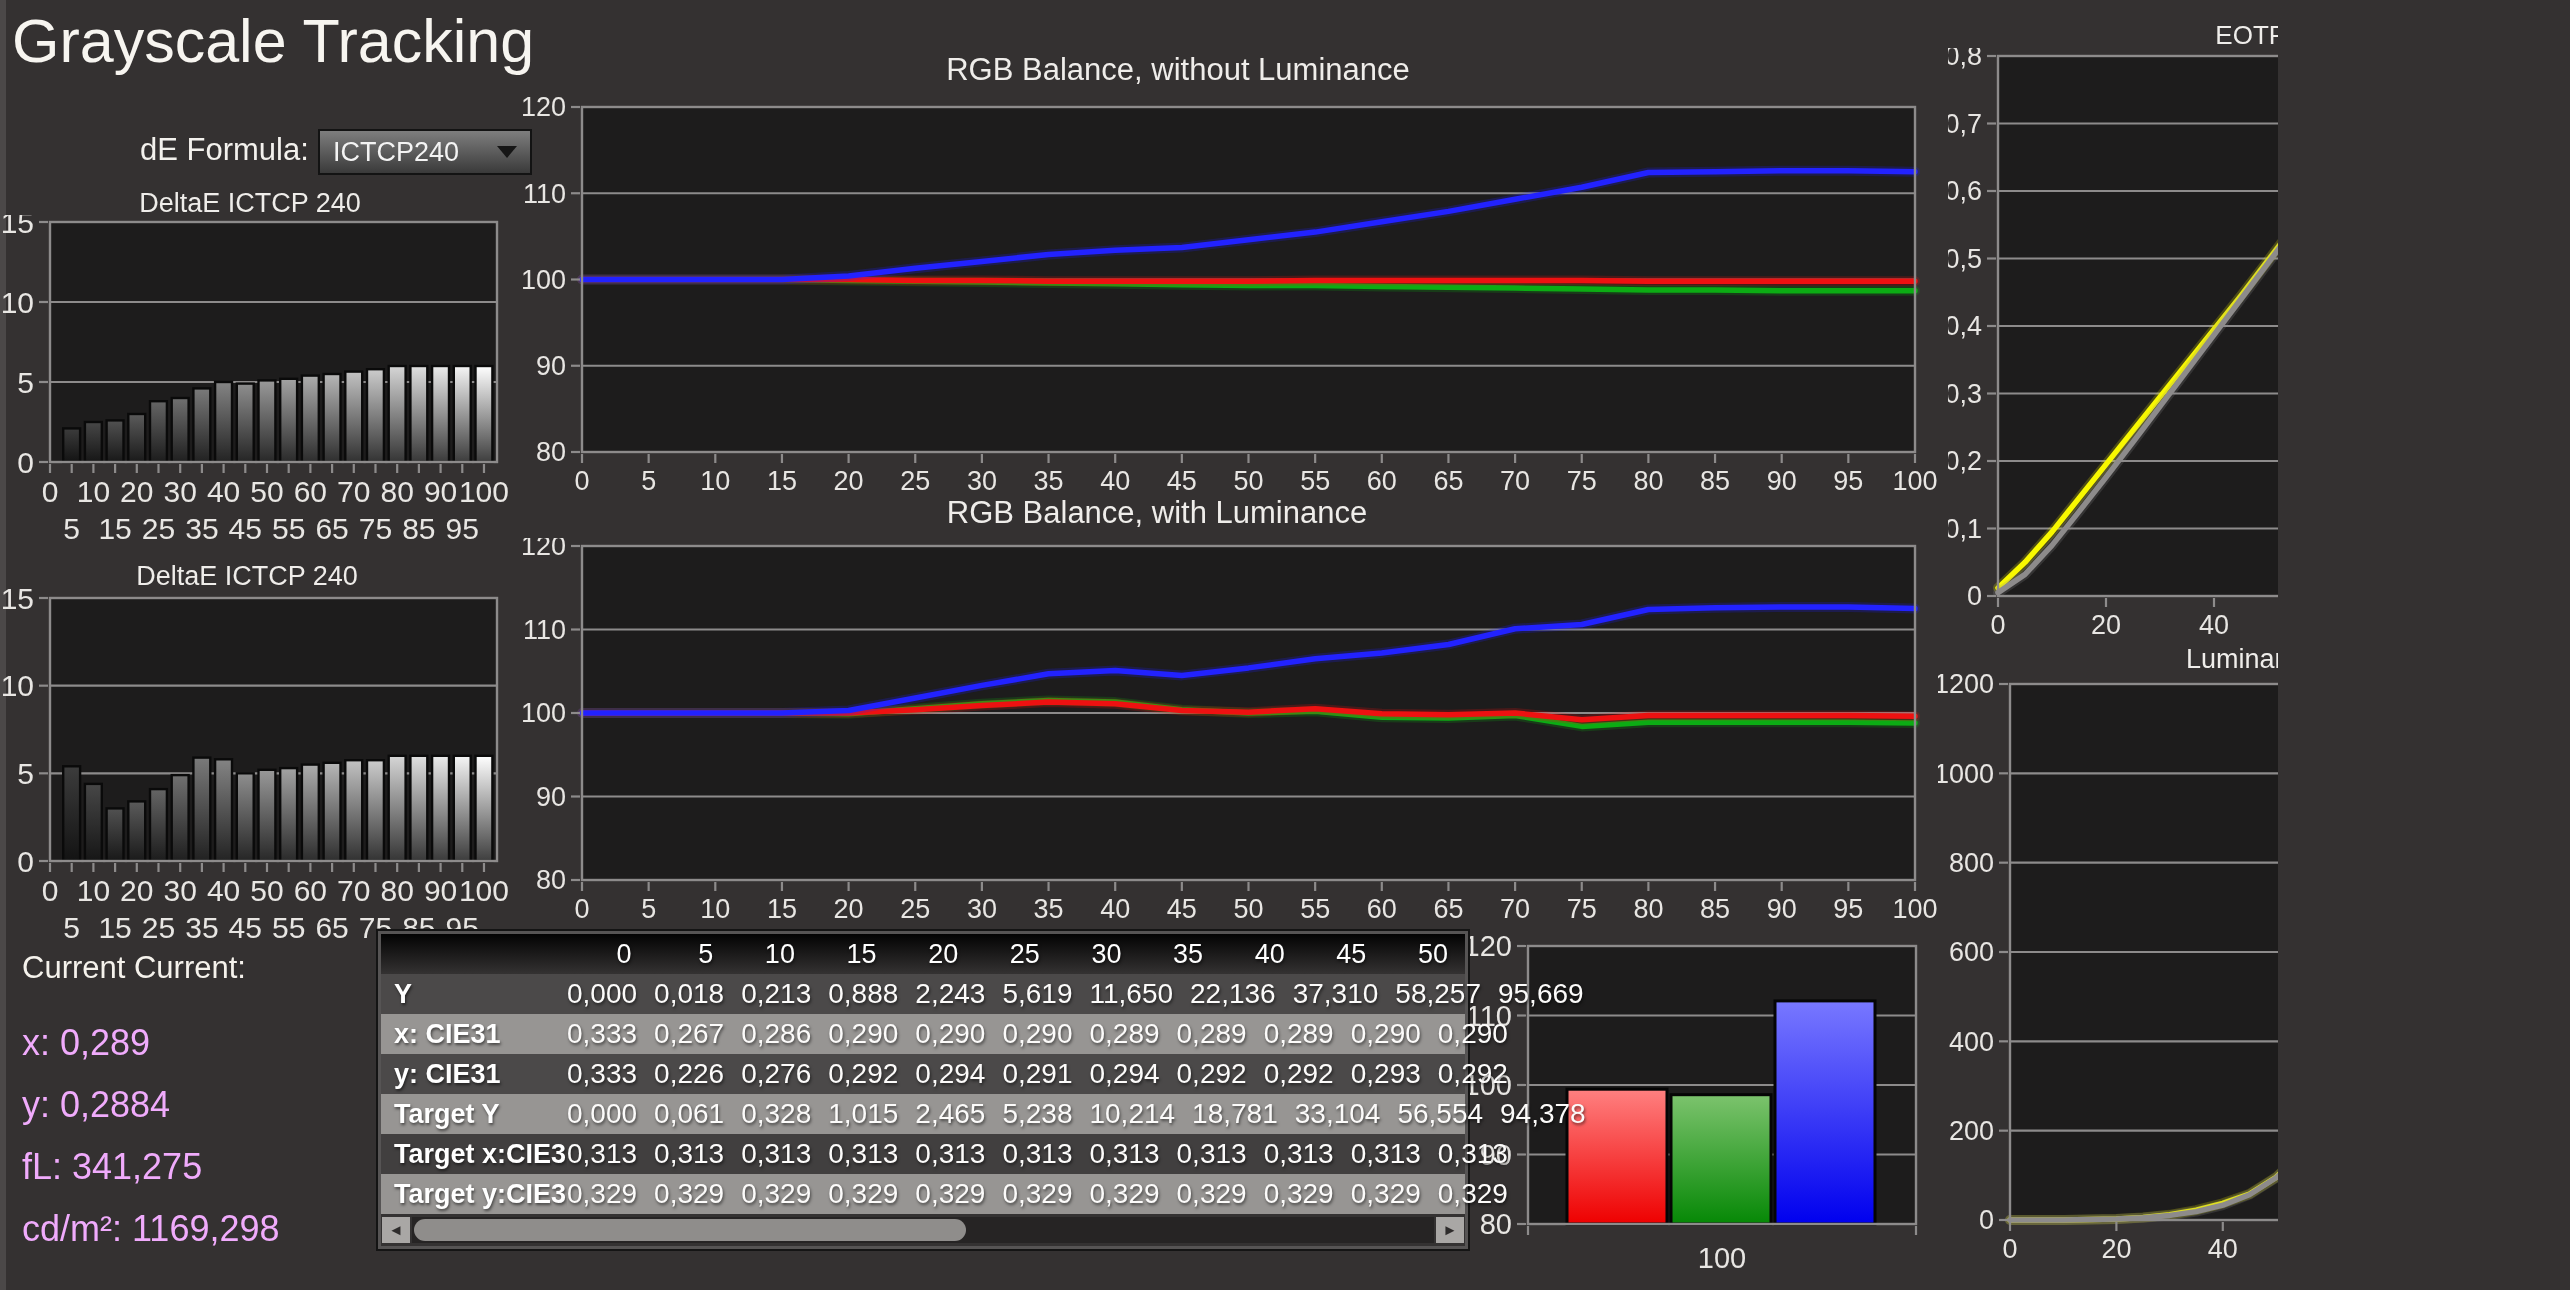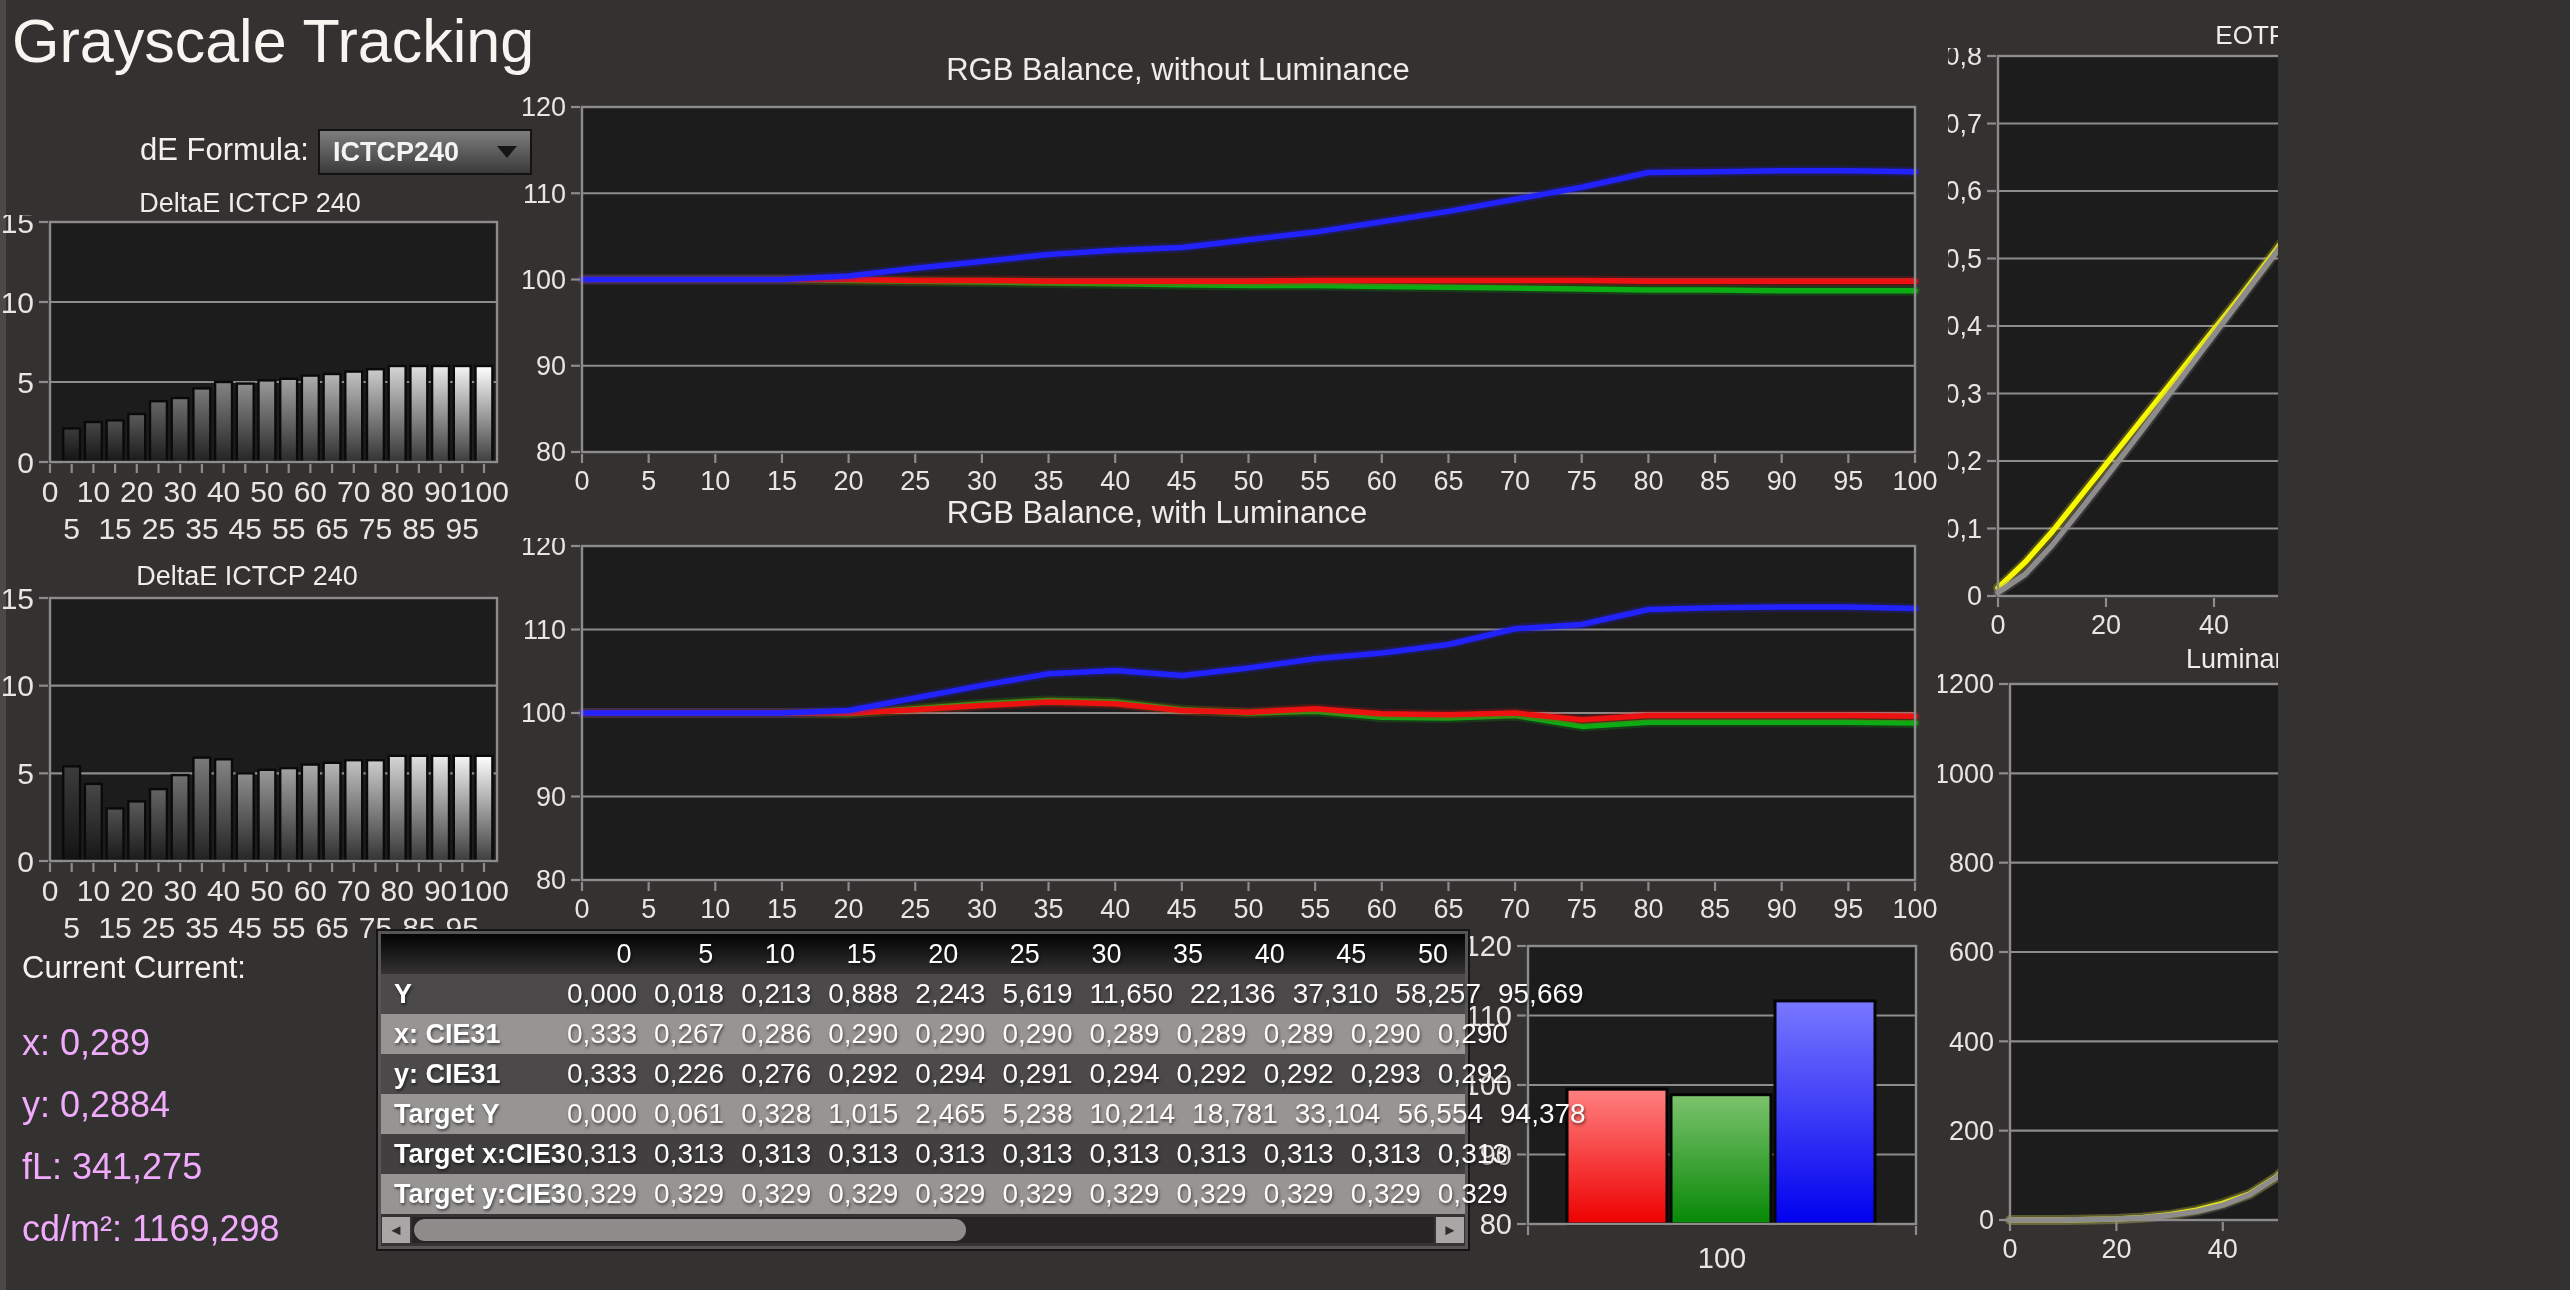--- a/index.html
+++ b/index.html
@@ -4,21 +4,21 @@
 <style>
   html,body{margin:0;padding:0;background:#343131;}
   #root{position:relative;width:2278px;height:1290px;background:#343131;overflow:hidden;
         font-family:"Liberation Sans",sans-serif;color:#f2f0ec;}
   .edge{position:absolute;left:0;top:0;width:6px;height:100%;background:#4b4848;}
   #page-title{position:absolute;left:12px;top:6px;font-size:61px;font-weight:400;color:#f7f5f0;letter-spacing:0;}
   #de-label{position:absolute;left:140px;top:132px;font-size:31px;color:#f3f1ed;}
   #dropdown{position:absolute;left:318px;top:129px;width:214px;height:46px;box-sizing:border-box;
             background:linear-gradient(#7e7e7e,#3a3a3a);border:2px solid #131313;
             display:flex;align-items:center;justify-content:space-between;padding:0 13px;cursor:pointer;}
-  #dropdown .ddtext{font-size:27px;color:#f4f4f4;font-weight:bold;}
+  #dropdown .ddtext{font-size:27px;color:#f4f4f4;}
   #dropdown .arr{width:0;height:0;border-left:10px solid transparent;border-right:10px solid transparent;border-top:12px solid #161616;}
   .ctitle{position:absolute;transform:translateX(-50%);color:#efedea;white-space:nowrap;}
   .csvg{position:absolute;}
   svg text{font-family:"Liberation Sans",sans-serif;fill:#e8e6e3;}
   #creading{position:absolute;left:22px;top:950px;}
   #creading .crlabel{font-size:31px;color:#f5f2ec;margin-bottom:26px;}
   #creading .crval{font-size:36px;line-height:62px;color:#f0abfc;}
   #dtable{position:absolute;left:378px;top:931px;width:1084px;border:3px solid #565454;background:#343232;
           box-shadow:0 0 0 2px #141414;}
   .trow{display:grid;grid-template-columns:186px repeat(11,1fr);height:40px;line-height:40px;}

